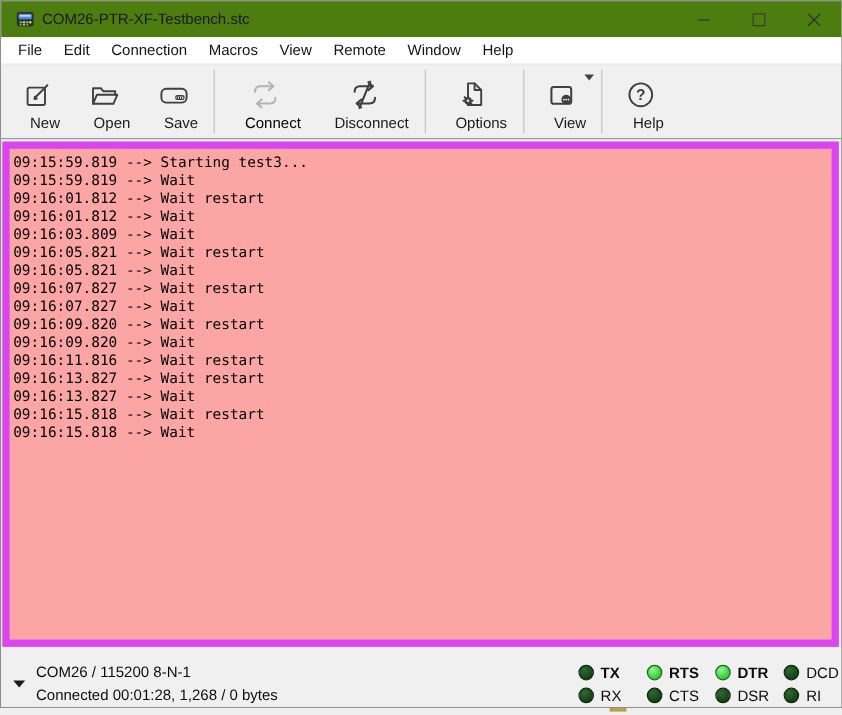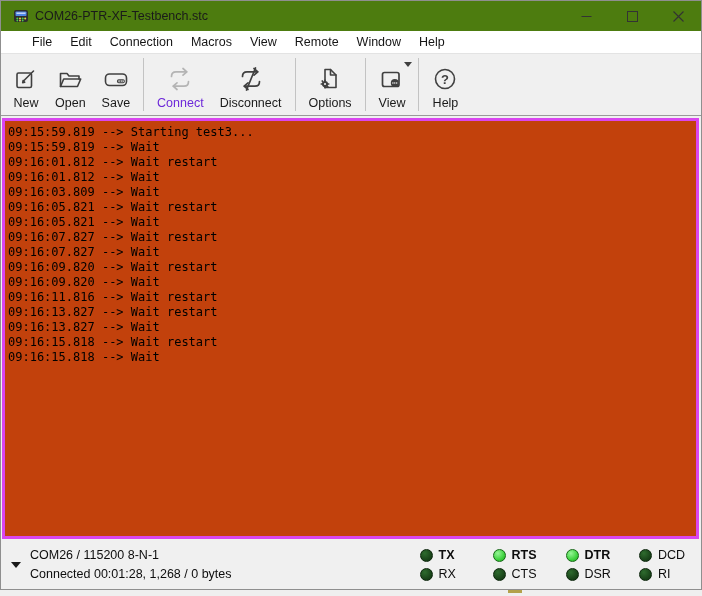--- a/index.html
+++ b/index.html
@@ -21,68 +21,68 @@
     height:30px;background:#4d7c0f;display:flex;align-items:center;flex:0 0 auto;
   }
   .app-icon{width:16px;height:16px;margin:0 6px 0 12px;flex:0 0 auto;}
   .title-text{font-size:12.5px;color:#1a1a1a;white-space:nowrap;}
   .win-controls{margin-left:auto;display:flex;height:100%;}
   .win-btn{width:46px;height:100%;display:flex;align-items:center;justify-content:center;}
   .win-btn svg{display:block;}
   
   .menubar{
     height:22px;background:#ffffff;display:flex;align-items:center;
-    padding-left:22px;flex:0 0 auto;border-bottom:1px solid #e3e3e3;
+    padding-left:5px;flex:0 0 auto;border-bottom:1px solid #e3e3e3;
   }
   .menu-item{
     font-size:12.5px;color:#151515;padding:2px 9px;white-space:nowrap;cursor:default;
   }
   
   .toolbar{
     height:61px;background:#f0f0f0;border-bottom:1px solid #9a9a9a;
     display:flex;align-items:stretch;padding-left:4px;flex:0 0 auto;
   }
   .tbtn{
     display:flex;flex-direction:column;align-items:center;justify-content:flex-end;
     padding:5px 8px 5px 8px;position:relative;
   }
   .ticon{height:30px;display:flex;align-items:center;justify-content:center;}
-  .tlabel{font-size:12.5px;color:#1a1a1a;margin-top:2px;white-space:nowrap;}
-  .tbtn.disabled .tlabel{color:#6d28d9;}
+  .tlabel{font-size:12.5px;color:#1a1a1a;margin-top:2px;white-space:nowrap;margin-left:12px;}
+  .tbtn.disabled .tlabel{color:#000000;}
   .tsep{width:1px;background:#c3c3c3;margin:4px 5px;}
   .dd-arrow{
     position:absolute;top:8px;right:1px;width:0;height:0;
     border-left:4px solid transparent;border-right:4px solid transparent;
     border-top:5px solid #404040;
   }
   
   .log-area{
-    flex:1 1 auto;margin:2px 2px 1px 1px;background:#c2410c;
-    border:3px solid #d946ef;overflow:hidden;
+    flex:1 1 auto;margin:2px 2px 1px 1px;background:#fca5a5;
+    border:6px solid #d946ef;overflow:hidden;
     font-family:"DejaVu Sans Mono","Liberation Mono",monospace;
     font-size:12px;line-height:15px;color:#000000;
     padding:4px 0 0 3px;
   }
   .log-line{white-space:pre;}
   
   .statusbar{
     height:49px;flex:0 0 auto;background:#f0f0f0;
-    display:flex;align-items:center;justify-content:space-between;
-    padding:0 14px 0 6px;
+    display:flex;align-items:flex-end;justify-content:space-between;
+    padding:0 0 0 6px;
   }
   .status-left{display:flex;align-items:center;}
   .port-dd{
     width:0;height:0;margin:0 9px 0 4px;
     border-left:5px solid transparent;border-right:5px solid transparent;
     border-top:6px solid #1a1a1a;
   }
   .status-lines{font-size:12.5px;color:#0d0d0d;line-height:19px;}
   .led-grid{
     display:grid;grid-template-rows:repeat(2,19px);grid-auto-flow:column;
-    column-gap:28px;align-items:center;margin-right:2px;
+    column-gap:12px;align-items:center;margin-right:2px;
   }
   .led-cell{display:flex;align-items:center;gap:6px;}
   .led{
     width:13px;height:13px;border-radius:50%;flex:0 0 auto;
     border:1px solid #0c260c;box-sizing:border-box;
   }
   .led.off{background:radial-gradient(circle at 35% 30%, #2e6b2e, #173f17 72%);}
   .led.on{
     background:radial-gradient(circle at 35% 30%, #96f596, #3fd23f 60%, #1fa51f);
     border-color:#156815;

